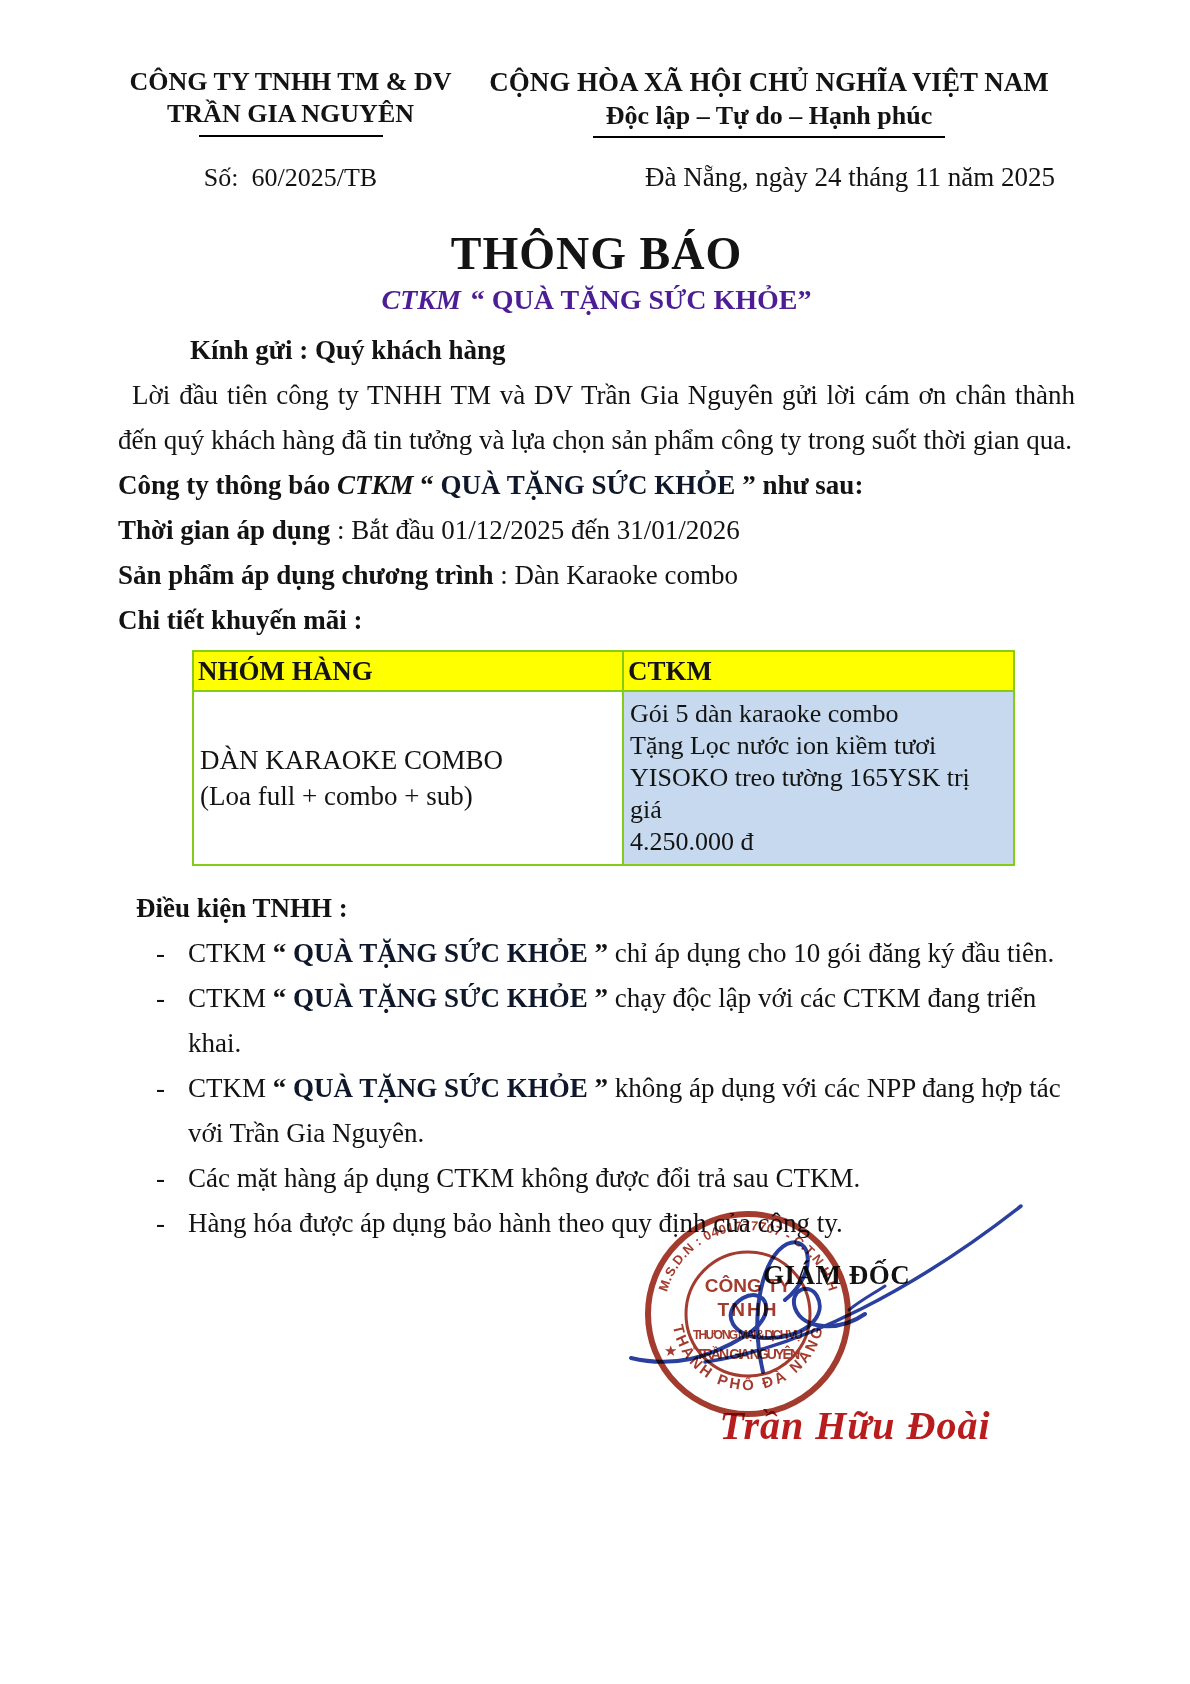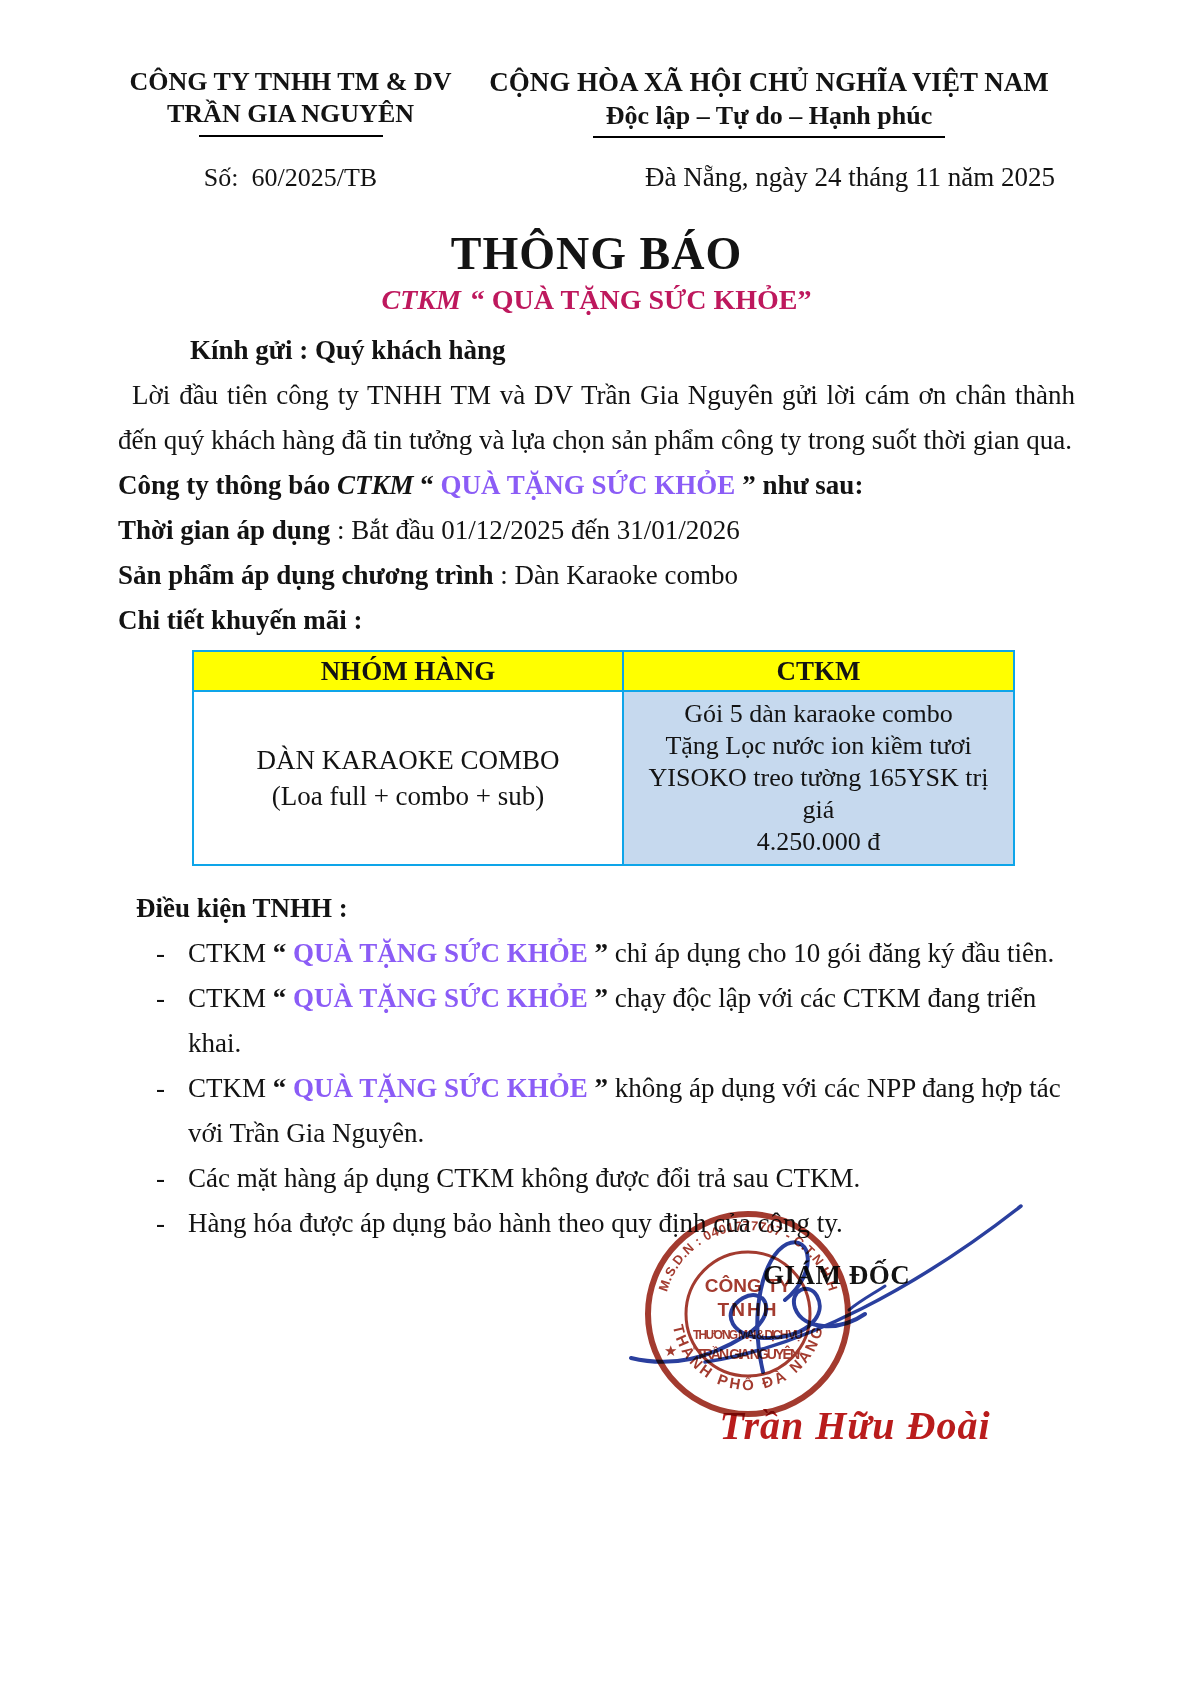--- a/index.html
+++ b/index.html
@@ -22,38 +22,38 @@
   .hl1 { font-weight: bold; font-size: 26px; line-height: 32px; }
   .hl2 { font-weight: bold; font-size: 26px; line-height: 32px; }
   .rule-left { width: 184px; height: 0; border-bottom: 2px solid #000; margin: 5px auto 0; }
   .rule-right { width: 352px; height: 0; border-bottom: 2px solid #000; margin: 4px auto 0; }
   .doc-num { margin-top: 26px; font-size: 26px; white-space: pre; }
   .hr1 { font-weight: bold; font-size: 27px; line-height: 32px; }
   .hr2 { font-weight: bold; font-size: 26px; line-height: 32px; margin-top: 2px; }
   .place-date { margin-top: 24px; font-size: 27px; margin-left: 162px; }
   
   .title { text-align: center; font-weight: bold; font-size: 46px; margin-top: 34px; letter-spacing: 1px; }
-  .subtitle { text-align: center; font-weight: bold; font-size: 28px; margin-top: 4px; color: #be185d; }
+  .subtitle { text-align: center; font-weight: bold; font-size: 28px; margin-top: 4px; color: #4c1d95; }
   .subtitle .it { font-style: italic; margin-right: 10px; }
   
   .line { line-height: 45px; margin: 0; }
   .salute { font-weight: bold; padding-left: 72px; margin-top: 12px; }
   .intro { text-align: justify; text-indent: 14px; }
   .bold { font-weight: bold; }
   .it { font-style: italic; }
-  .blue { color: #8b5cf6; font-weight: bold; }
+  .blue { color: #0f172a; font-weight: bold; }
   .q { font-weight: bold; }
   
   table.promo {
     border-collapse: collapse;
     margin: 7px 0 0 74px;
     width: 823px;
     table-layout: fixed;
   }
-  table.promo th, table.promo td { border: 2px solid #0ea5e9; text-align: center; }
+  table.promo th, table.promo td { border: 2px solid #84cc16; text-align: left; }
   table.promo th {
     background: #FFFF00;
     font-weight: bold; font-size: 27px;
     height: 40px; padding: 2px 4px;
   }
   th.col-product { width: 430px; }
   td.cell-product { background: #ffffff; font-size: 27px; line-height: 36px; padding: 10px 6px; }
   td.cell-promo  { background: #C6D9EE; font-size: 26px; line-height: 32px; padding: 6px 6px; }
   
   .cond-head { font-weight: bold; padding-left: 18px; margin-top: 20px; }

